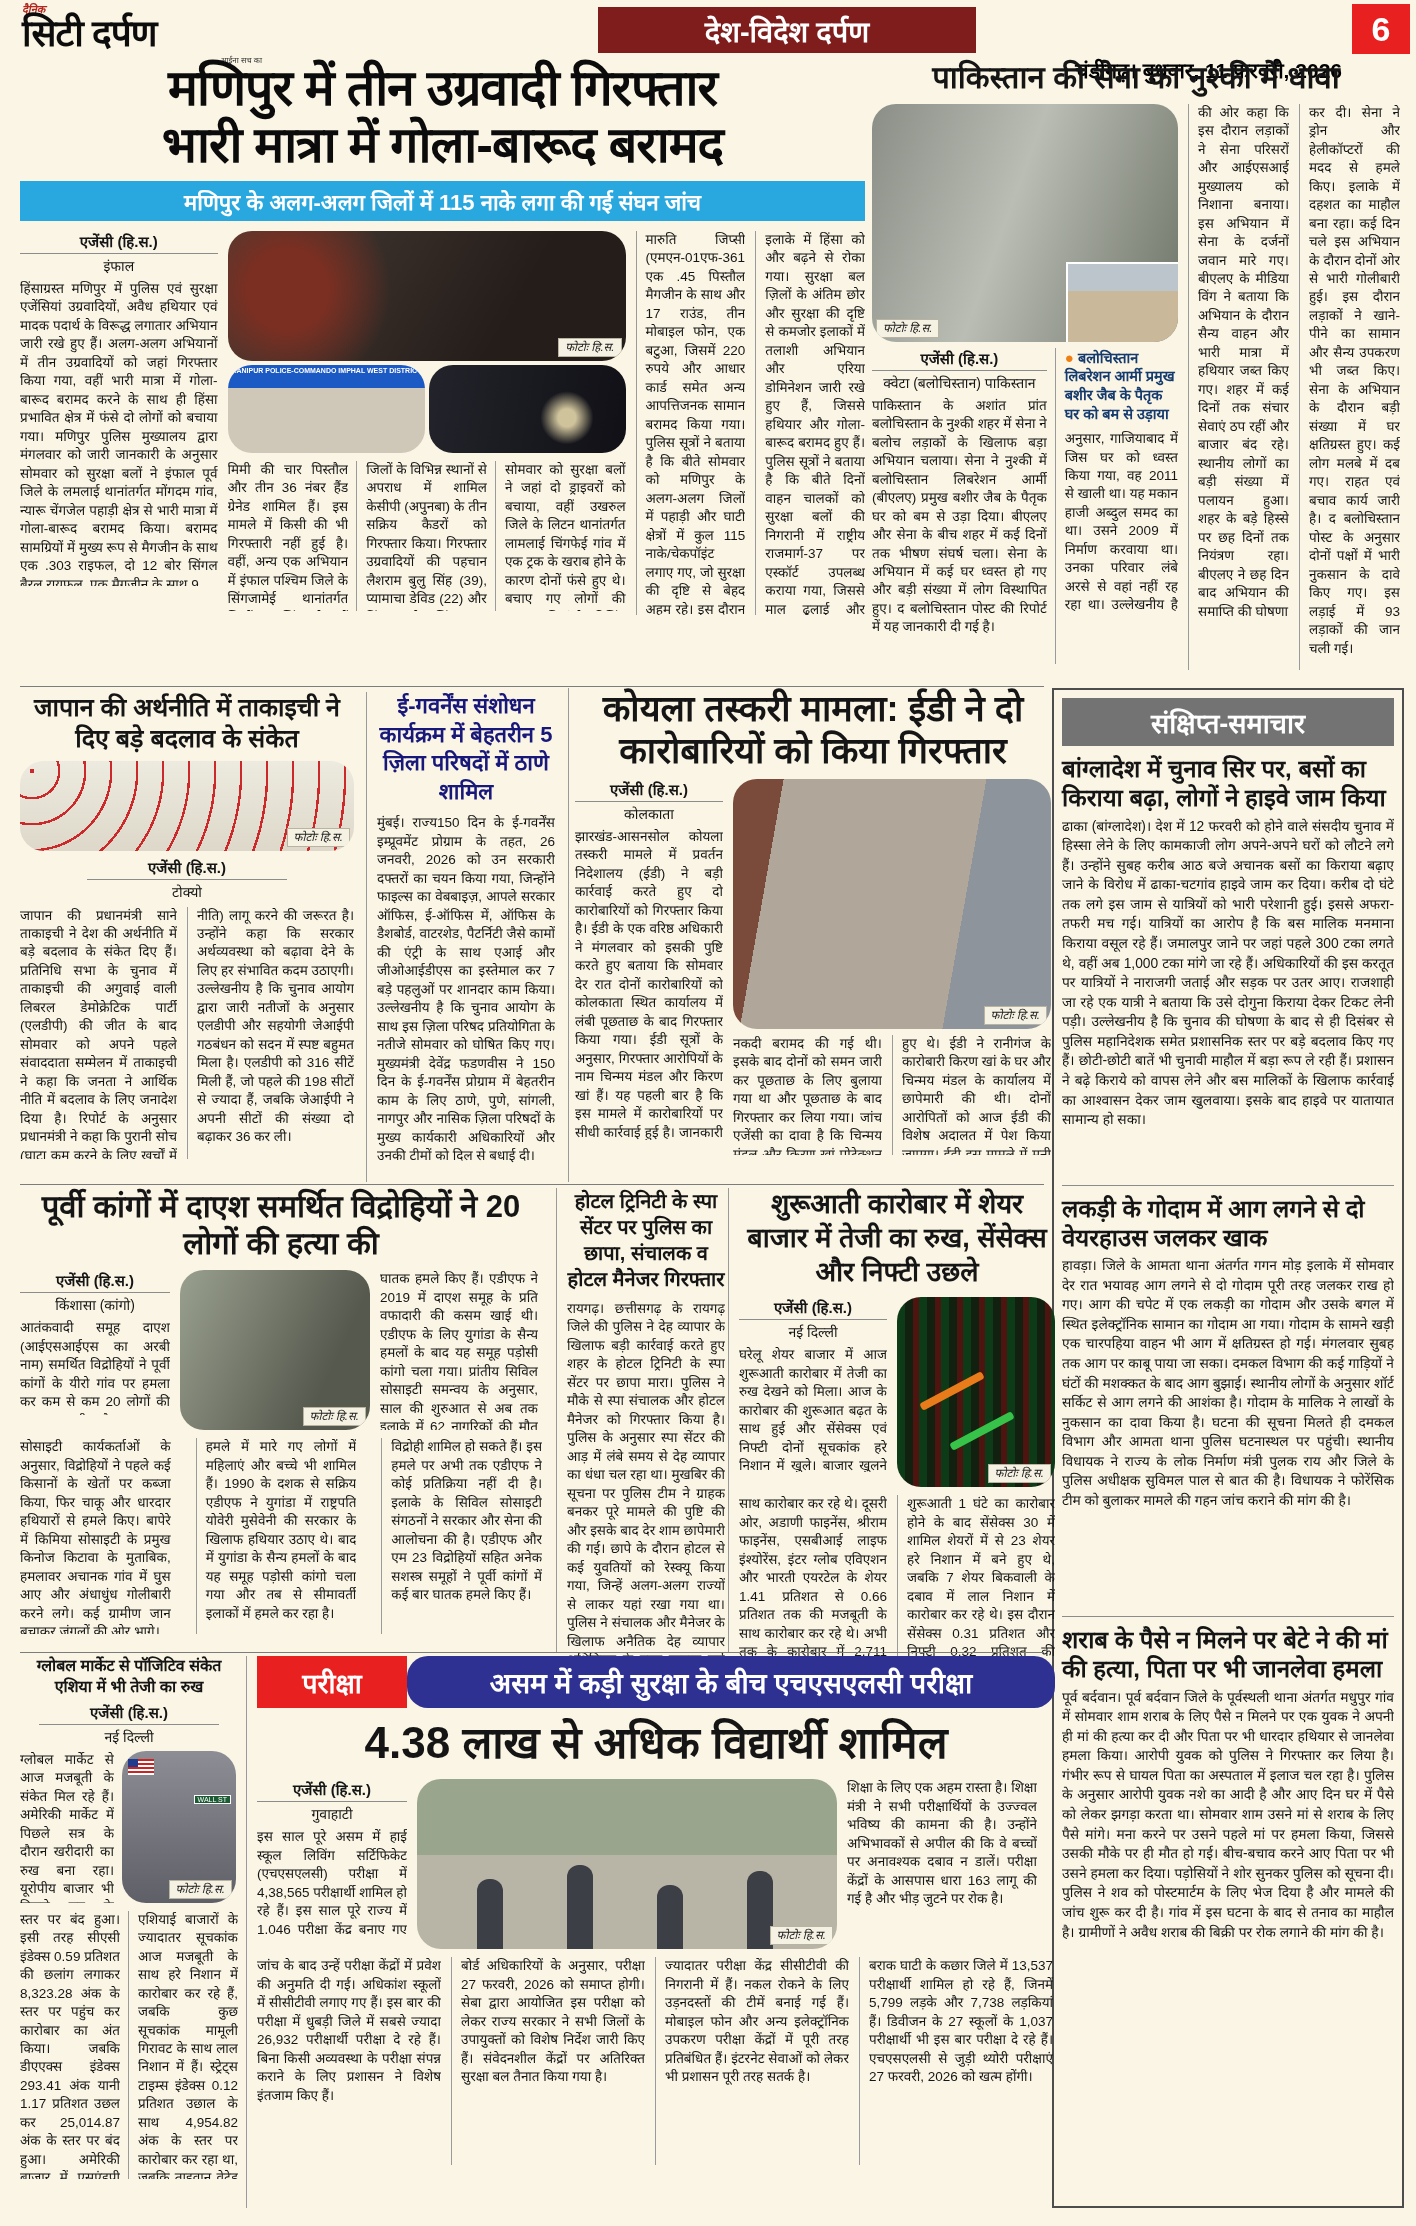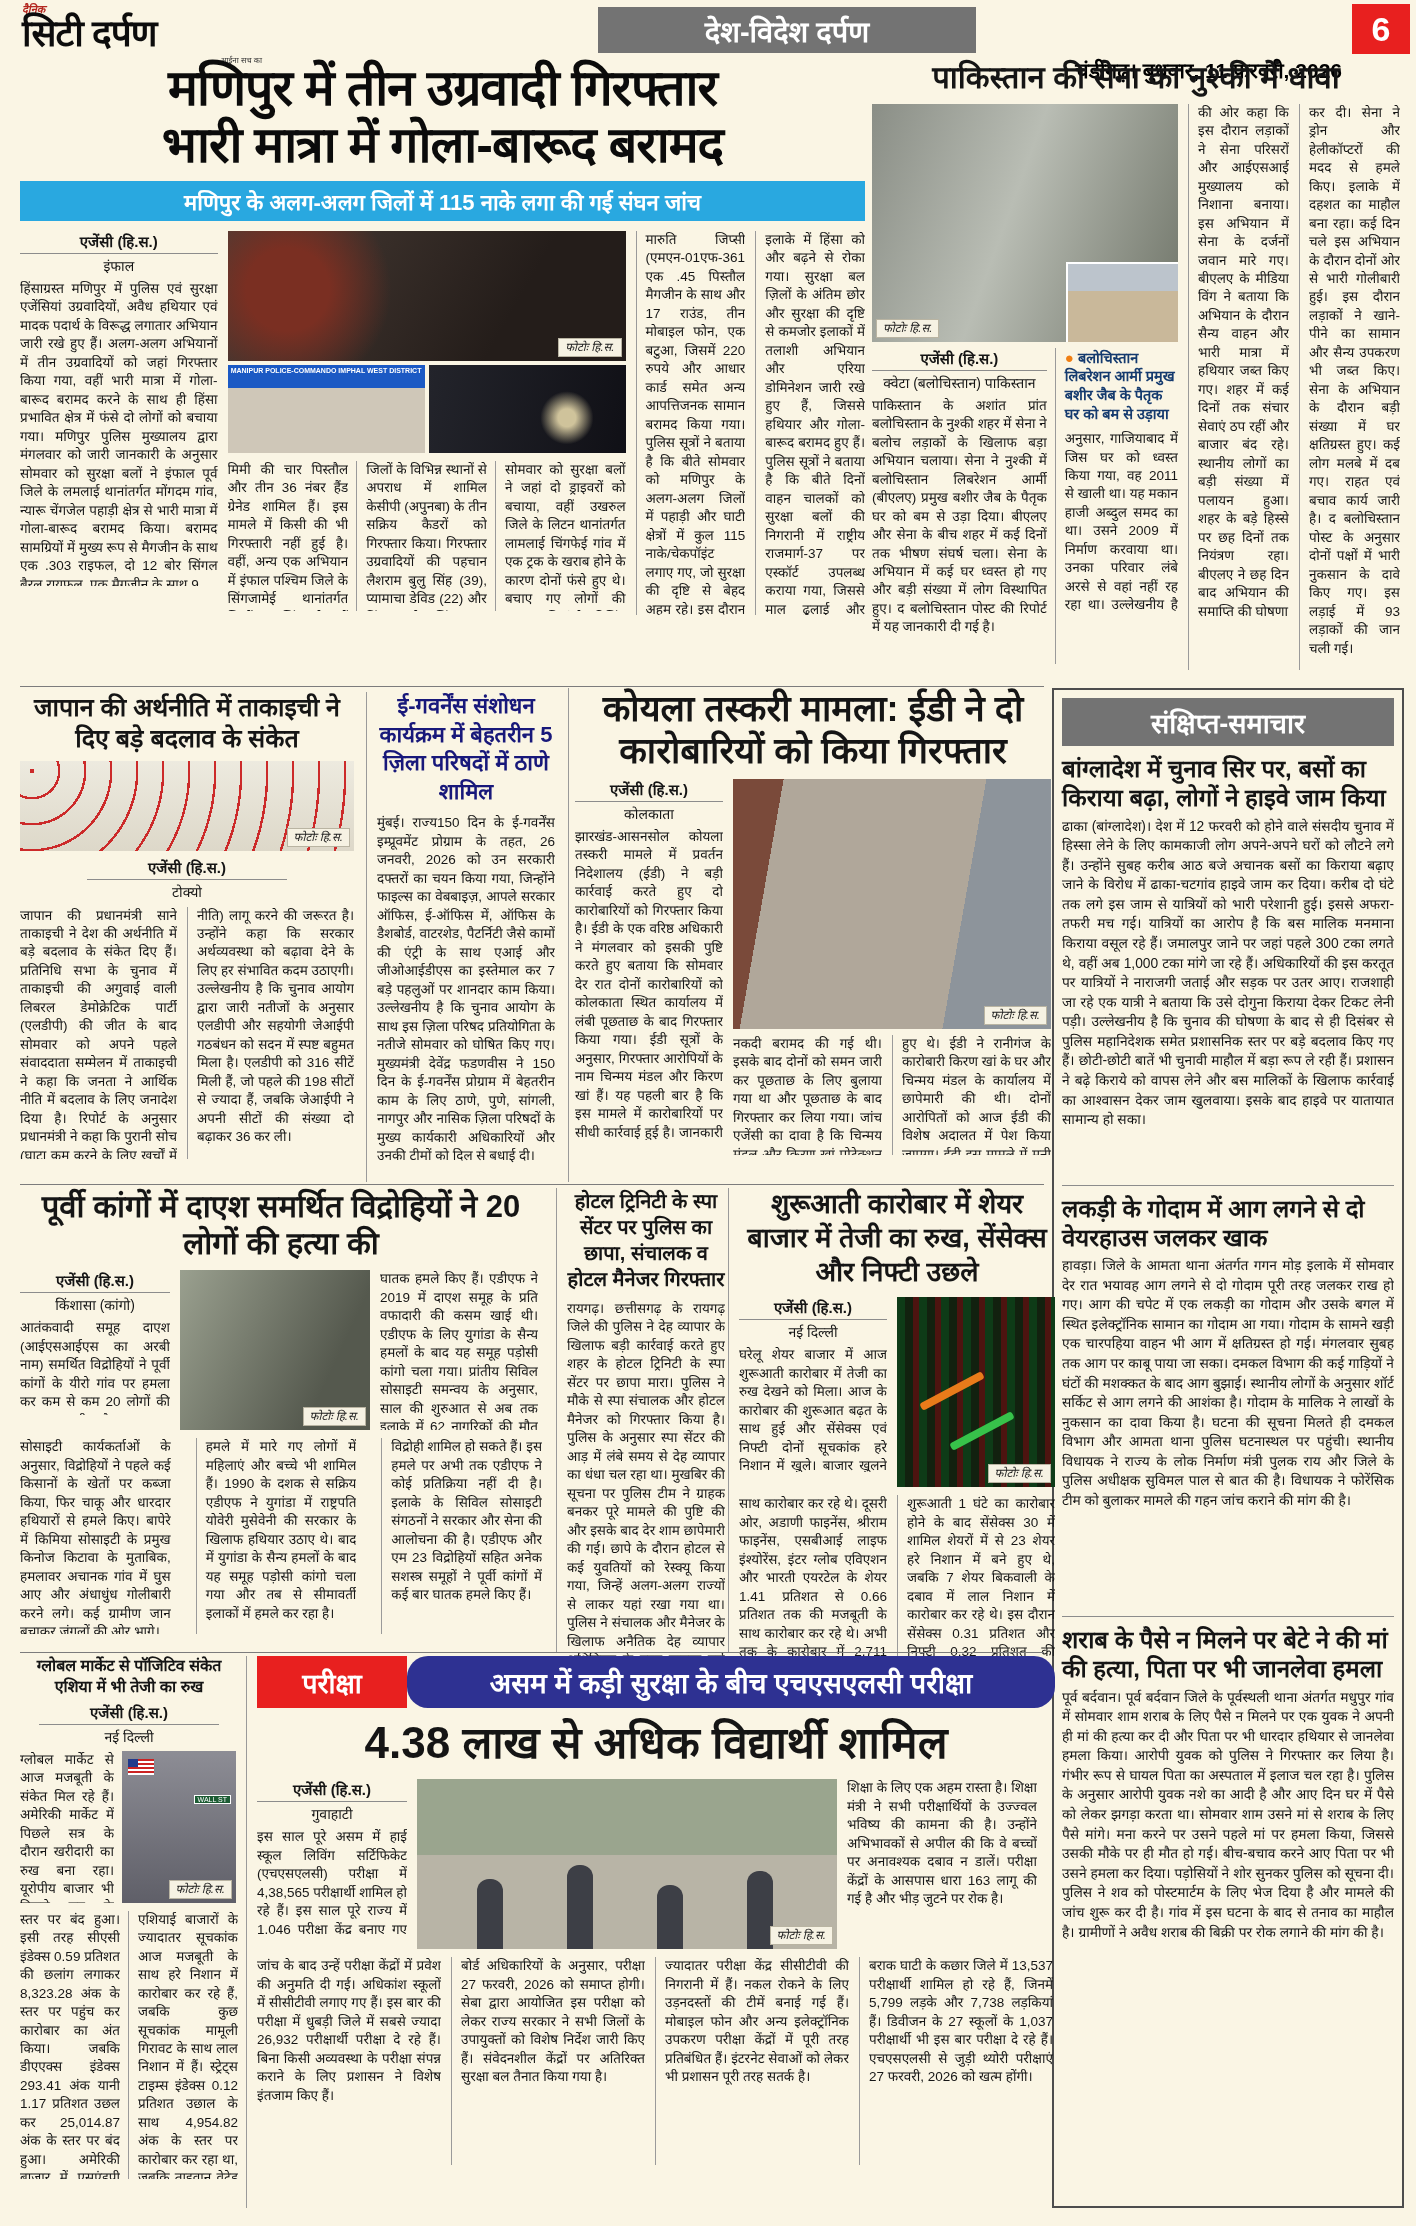--- a/index.html
+++ b/index.html
@@ -3,32 +3,32 @@
 <meta charset="utf-8">
 <style>
   html,body{margin:0;padding:0;background:#d8d4c4;}
   #page{position:relative;width:1416px;height:2226px;background:#faf5e4;overflow:hidden;
         font-family:"Liberation Sans","DejaVu Sans",sans-serif;color:#151515;}
   
   .masthead{position:absolute;left:22px;top:4px;width:240px;height:54px;}
   .mast-daily{font-size:11px;font-weight:bold;font-style:italic;color:#b3261e;line-height:1;}
   .mast-title{font-size:37px;font-weight:800;letter-spacing:-1px;color:#0c0c0c;line-height:1.05;}
   .mast-tag{font-size:8px;text-align:right;color:#333;}
-  .section-box{position:absolute;left:598px;top:7px;width:378px;height:46px;background:#737373;
+  .section-box{position:absolute;left:598px;top:7px;width:378px;height:46px;background:#7f1d1d;
                color:#fff;font-size:29px;font-weight:800;display:flex;align-items:center;justify-content:center;}
   .hdr-date{position:absolute;left:1060px;top:24px;width:282px;text-align:right;font-size:21px;font-weight:800;color:#000000;margin-top:32px;}
   .pagenum{position:absolute;left:1352px;top:4px;width:58px;height:50px;background:#e8201f;color:#fff;
            font-size:34px;font-weight:800;display:flex;align-items:center;justify-content:center;}
   
   .abs{position:absolute;}
   .byl{font-weight:bold;font-size:15px;text-align:center;border-bottom:1px solid #8c8c8c;padding-bottom:2px;margin-bottom:2px;}
   .dtl{font-size:14px;text-align:center;margin-bottom:5px;}
   .tx{font-size:13.5px;line-height:1.37;text-align:justify;overflow:hidden;color:#161616;}
   .rule-l{border-left:1px solid #9a9a9a;padding-left:9px;}
-  .ph{position:relative;background:#888;overflow:hidden;}
+  .ph{position:relative;background:#888;overflow:hidden;border-radius:24px;}
   .cred{position:absolute;right:4px;bottom:4px;background:#f6f2e3;border:1px solid #b9b4a2;color:#222;
         font-size:11.5px;font-style:italic;padding:0 6px;line-height:17px;white-space:nowrap;}
   .cred.tl{right:auto;left:4px;}
   .sep-h{position:absolute;left:20px;width:1024px;border-top:1px solid #7c7c7c;}
   
   #manipur{left:20px;top:60px;width:845px;}
   .m-head{font-size:50px;font-weight:800;line-height:1.13;text-align:center;letter-spacing:-1px;color:#0b0b0b;}
   .m-band{margin-top:8px;height:40px;background:#29a8e0;color:#fff;font-size:22px;font-weight:800;
           display:flex;align-items:center;justify-content:center;}
   .m-cols{margin-top:10px;display:flex;gap:10px;height:384px;}

